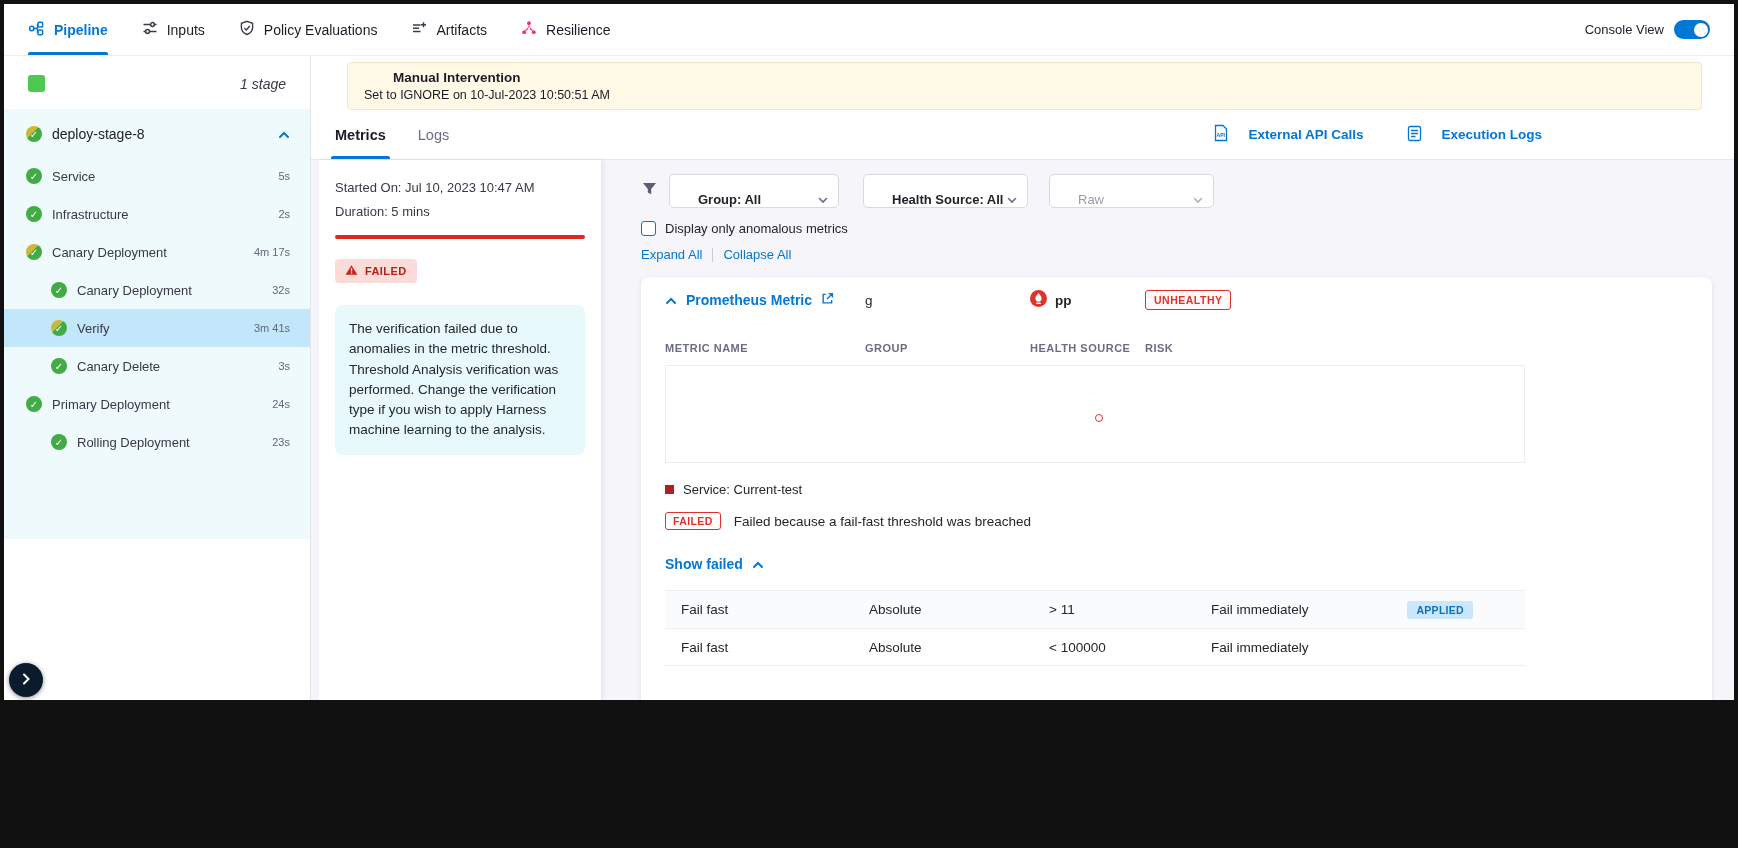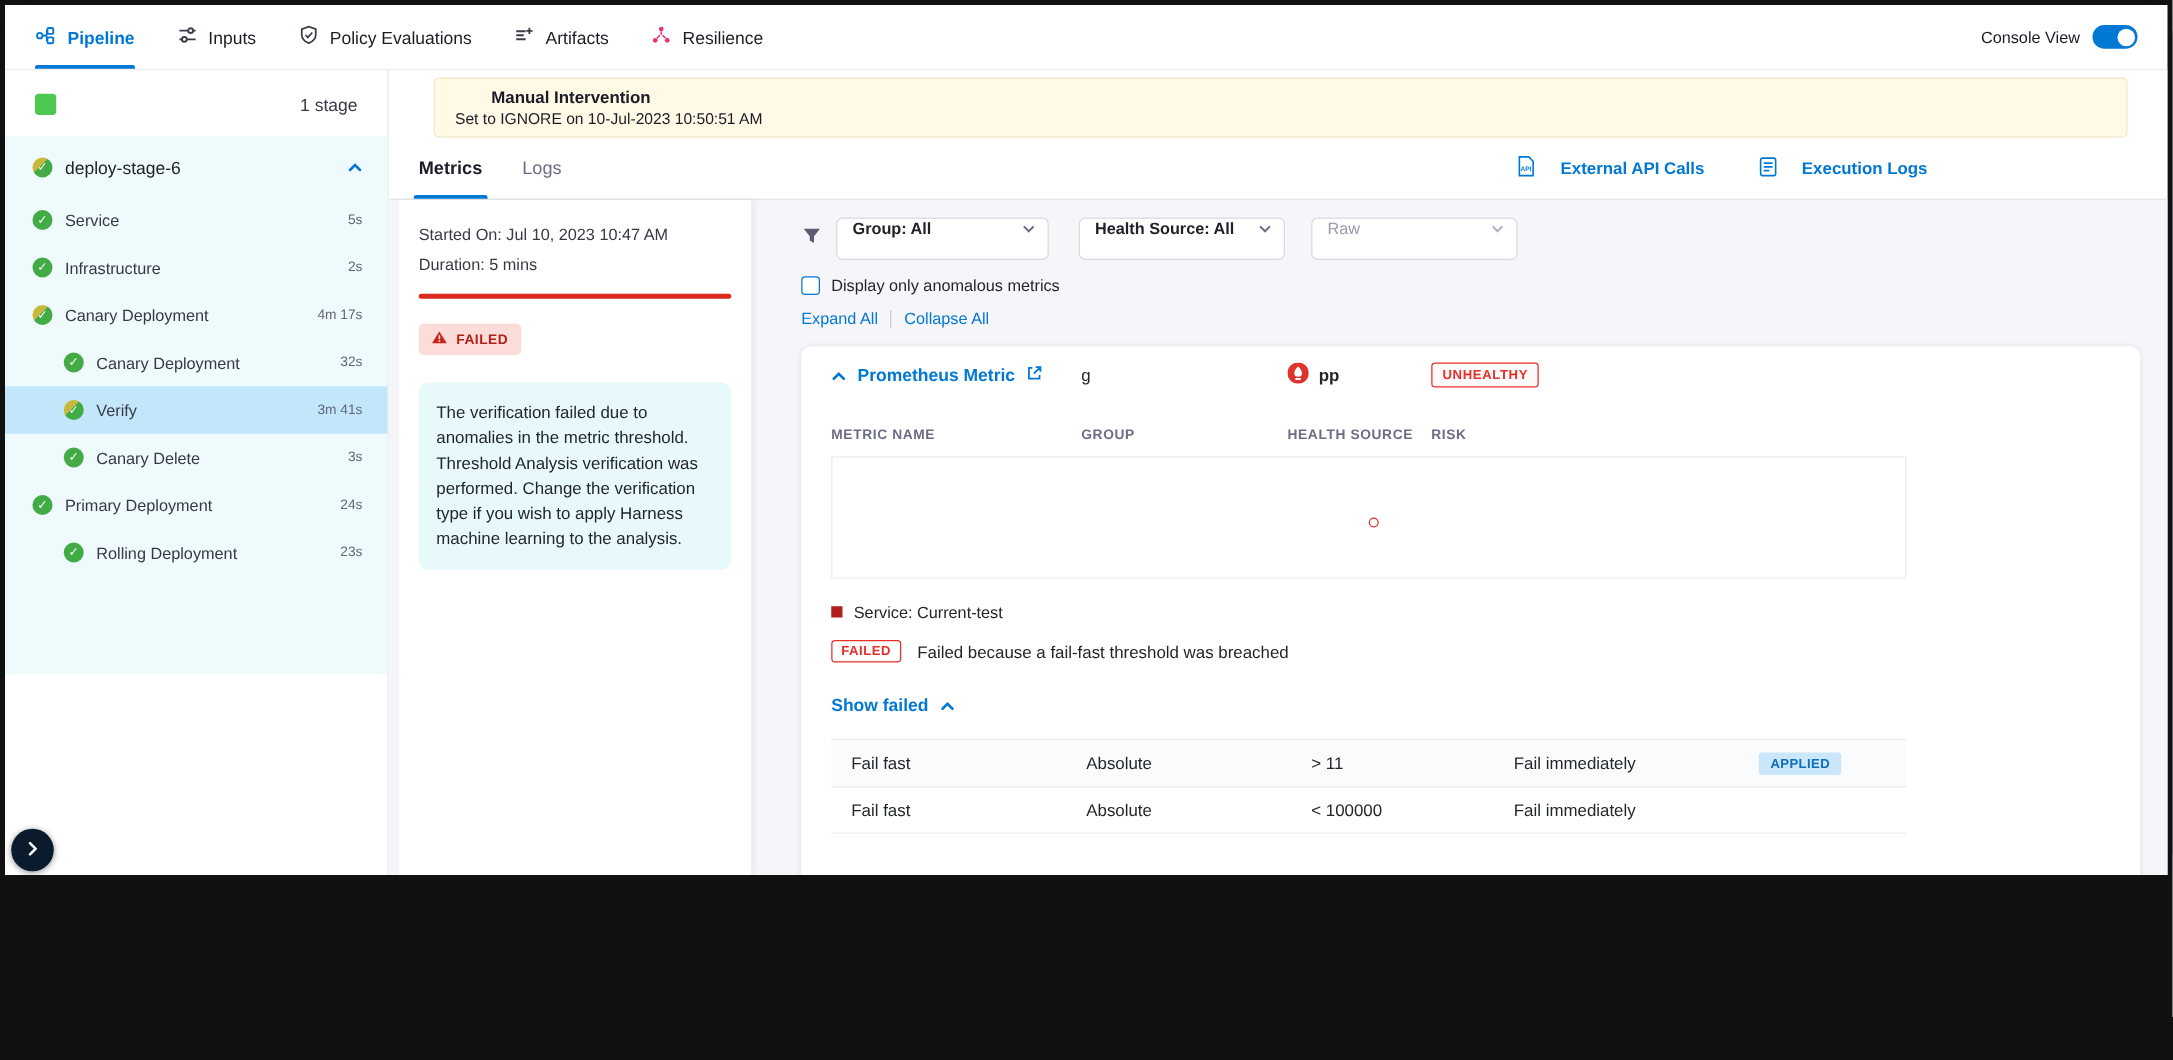--- a/index.html
+++ b/index.html
@@ -21,21 +21,21 @@
   .toggle { width: 36px; height: 19px; border-radius: 10px; background: #0278d5; position: relative; cursor: pointer; }
   .toggle .knob { position: absolute; right: 2.5px; top: 2.5px; width: 14px; height: 14px; border-radius: 50%; background: #fff; }
 
   
   .bodyrow { flex: 1; display: flex; min-height: 0; }
 
   
   .sidebar { width: 307px; flex: 0 0 auto; border-right: 1px solid #e3e3ea; background: #fff; display: flex; flex-direction: column; }
   .stage-header { display: flex; align-items: center; justify-content: space-between; padding: 19px 24px 17px 24px; }
   .stage-square { width: 17px; height: 17px; border-radius: 3px; background: #4dc952; }
-  .stage-count { font-size: 14px; color: #383946; }
+  .stage-count { font-size: 14px; color: #383946; font-style: italic; }
   .tree { background: #eefafc; padding-bottom: 78px; }
   .stage-row { display: flex; align-items: center; gap: 10px; padding: 16px 20px 14px 22px; cursor: pointer; }
   .stage-name { font-size: 14px; color: #22222a; flex: 1; }
   .step { display: flex; align-items: center; gap: 10px; height: 38px; padding: 0 20px 0 22px; font-size: 13px; color: #383946; cursor: pointer; }
   .step.indent1 { padding-left: 47px; }
   .step.selected { background: #c3e7fa; }
   .duration { margin-left: auto; font-size: 11px; color: #63657a; }
   .check { width: 16px; height: 16px; border-radius: 50%; background: #42ab45; color: #fff; font-size: 10px; font-weight: 700; display: flex; align-items: center; justify-content: center; flex: 0 0 auto; }
   .check.warn { background: linear-gradient(135deg, #c9b93a 42%, #42ab45 42%); }
 
@@ -57,21 +57,21 @@
   
   .left-card { width: 282px; margin-left: 8px; background: #fff; box-shadow: 2px 0 5px rgba(40,41,61,.08); padding: 20px 16px; flex: 0 0 auto; }
   .meta { font-size: 13px; color: #383946; margin-bottom: 9px; }
   .redbar { height: 4px; background: #da291d; border-radius: 2px; margin: 16px 0 20px; }
   .failed-chip { display: inline-flex; align-items: center; gap: 7px; background: #fbdcd8; color: #b41f17; font-size: 11px; font-weight: 700; letter-spacing: .4px; padding: 5px 10px; border-radius: 4px; }
   .verify-msg { margin-top: 22px; background: #e8f9fc; border-radius: 8px; padding: 14px; font-size: 13.5px; line-height: 1.5; color: #22272b; }
 
   
   .right-panel { flex: 1; padding: 14px 22px 0 40px; min-width: 0; display: flex; flex-direction: column; }
   .filter-row { display: flex; align-items: center; }
-  .dd { height: 34px; background: #fff; border: 1px solid #d8d9e3; border-radius: 5px; display: flex; align-items: flex-start; justify-content: space-between; padding: 0 10px 0 12px; font-size: 13px; color: #22222a; font-weight: 600; cursor: pointer; }
+  .dd { height: 34px; background: #fff; border: 1px solid #d8d9e3; border-radius: 5px; display: flex; align-items: flex-end; justify-content: space-between; padding: 0 10px 0 28px; font-size: 13px; color: #22222a; font-weight: 600; cursor: pointer; }
   .dd.placeholder { color: #9a9bad; font-weight: 400; }
   .dd-w1 { width: 170px; margin-left: 11px; }
   .dd-w2 { width: 165px; margin-left: 24px; }
   .dd-w3 { width: 165px; margin-left: 21px; }
   .cb-row { display: flex; align-items: center; gap: 9px; margin-top: 13px; font-size: 13px; color: #22272b; cursor: pointer; }
   .cb { width: 15px; height: 15px; border: 1.6px solid #0278d5; border-radius: 3px; background: #fff; }
   .links-row { display: flex; align-items: center; gap: 10px; margin-top: 11px; font-size: 13px; }
   .blue-link { color: #0278d5; cursor: pointer; }
   .vdiv { width: 1px; height: 14px; background: #c9cad6; }
 
@@ -168,21 +168,21 @@
   <div class="bodyrow">
 
     <aside class="sidebar">
       <div class="stage-header">
         <span class="stage-square"></span>
         <span class="stage-count">1 stage</span>
       </div>
       <div class="tree">
         <div class="stage-row">
           <span class="check warn">✓</span>
-          <span class="stage-name">deploy-stage-6</span>
+          <span class="stage-name">deploy-stage-8</span>
           <span><svg width="12" height="8" viewBox="0 0 12 8" fill="none" stroke="#0278d5" stroke-width="2" stroke-linecap="round">
                   <path d="M2 6l4-4 4 4"></path>
                 </svg></span>
         </div>
 
         <div class="step">
           <span class="check">✓</span>
           <span>Service</span>
           <span class="duration">5s</span>
         </div>

